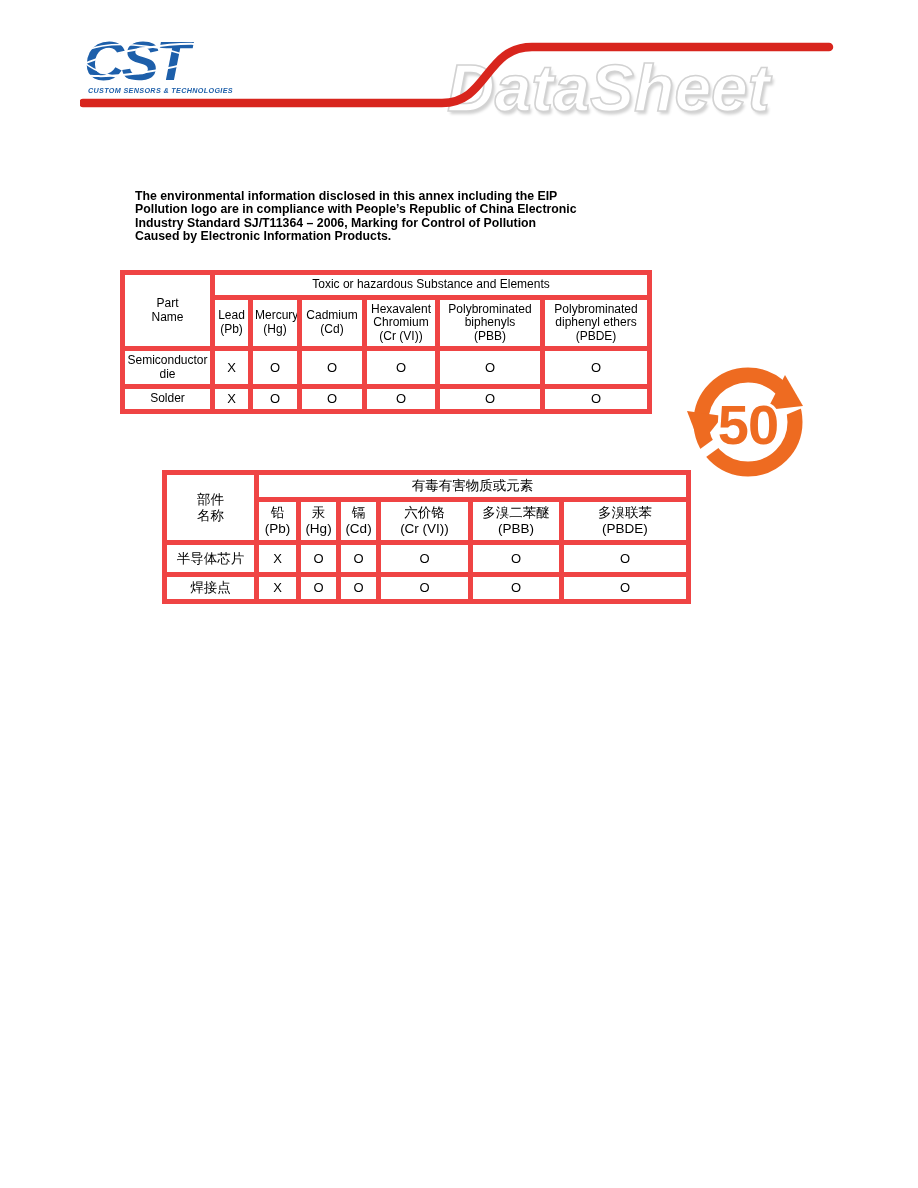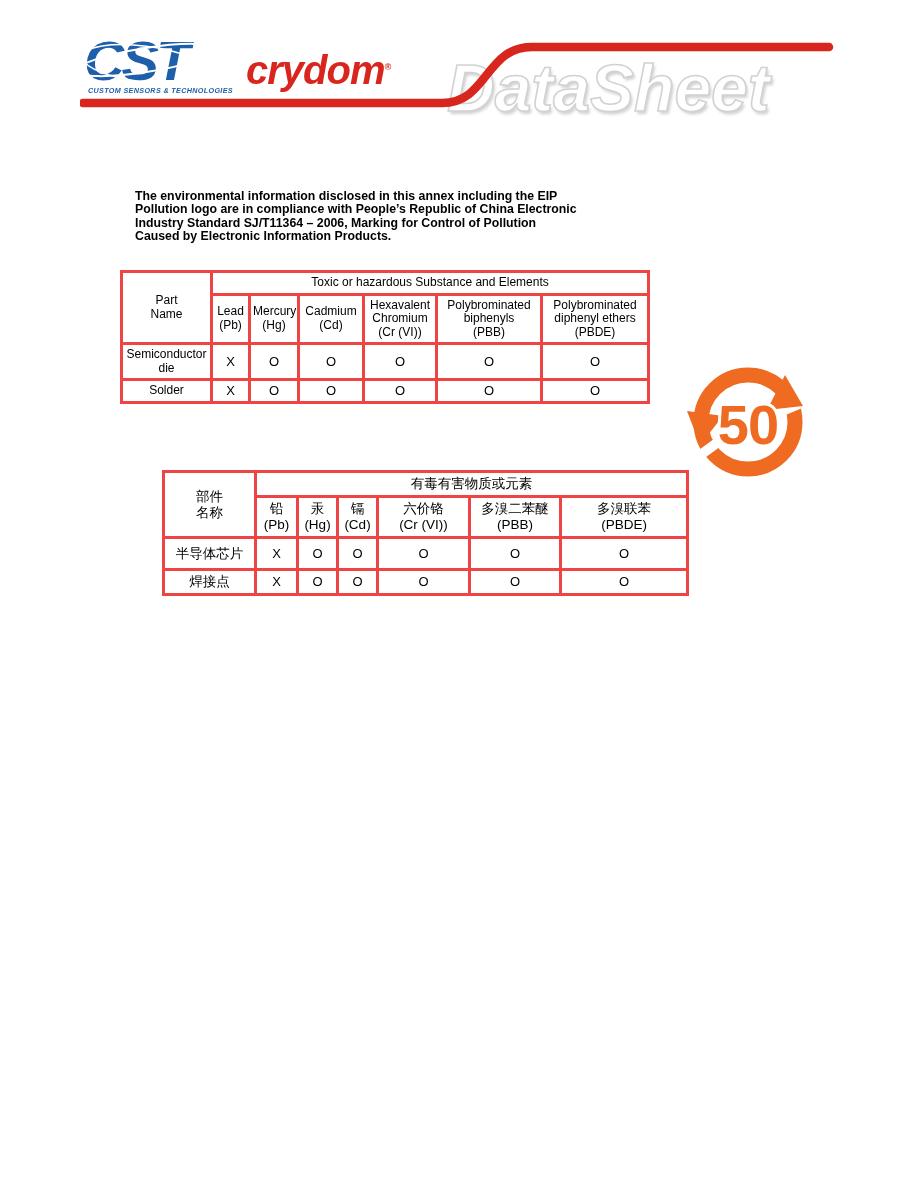--- a/index.html
+++ b/index.html
@@ -51,21 +51,21 @@
     left:135px; top:401px; width:550px;
     font-size:16.5px; font-weight:bold; line-height:17.8px; letter-spacing:1px;
   }
 
   
   table.rohs {
     position:absolute; border-collapse:collapse; table-layout:fixed;
     background:#fff;
   }
   table.rohs th, table.rohs td {
-    border:3px solid #ef4444;
+    border:5px solid #ef4444;
     text-align:center; vertical-align:middle;
     white-space:pre-line; font-weight:normal;
     padding:3px 2px; overflow:hidden;
   }
   #table-en { left:120px; top:270px; width:527px; font-size:12px; line-height:13.5px; }
   #table-en tr.group-row  { height:17px; }
   #table-en tr.cols-row   { height:44px;margin-left:12px; }
   #table-en tr.data-row-1 { height:32px; }
   #table-en tr.data-row-2 { height:18px; }
   #table-zh { left:126px; top:470px; width:524px; font-size:13.5px; line-height:16px;margin-left:36px; }
@@ -83,21 +83,20 @@
 
 <div id="page">
 
   <svg id="cst-logo" width="170" height="58" viewBox="0 0 170 58">
     <text x="0" y="46" font-family="Liberation Sans, sans-serif" font-size="56" font-weight="bold" font-style="italic" fill="#1d5faa" letter-spacing="-3">CST</text>
     <ellipse cx="62" cy="26" rx="70" ry="12" fill="none" stroke="#ffffff" stroke-width="2" transform="rotate(-9 62 26)"></ellipse>
     <ellipse cx="60" cy="30" rx="62" ry="18" fill="none" stroke="#ffffff" stroke-width="1.5" transform="rotate(7 60 30)"></ellipse>
   </svg>
   <div id="cst-tagline">CUSTOM SENSORS &amp; TECHNOLOGIES</div>
 
-  <div id="crydom"><span>crydom</span><sup>®</sup></div>
 
   <svg id="swoosh" width="760" height="72" viewBox="0 0 760 72">
     <path d="M 3 63 L 362 63 C 408 63, 405 7, 452 7 L 749 7" fill="none" stroke="#d8251d" stroke-width="8.5" stroke-linecap="round"></path>
   </svg>
 
   <div id="watermark">DataSheet</div>
 
   <div id="english-notice" class="notice">The environmental information disclosed in this annex including the EIP
 Pollution logo are in compliance with People’s Republic of China Electronic
 Industry Standard SJ/T11364 – 2006, Marking for Control of Pollution

